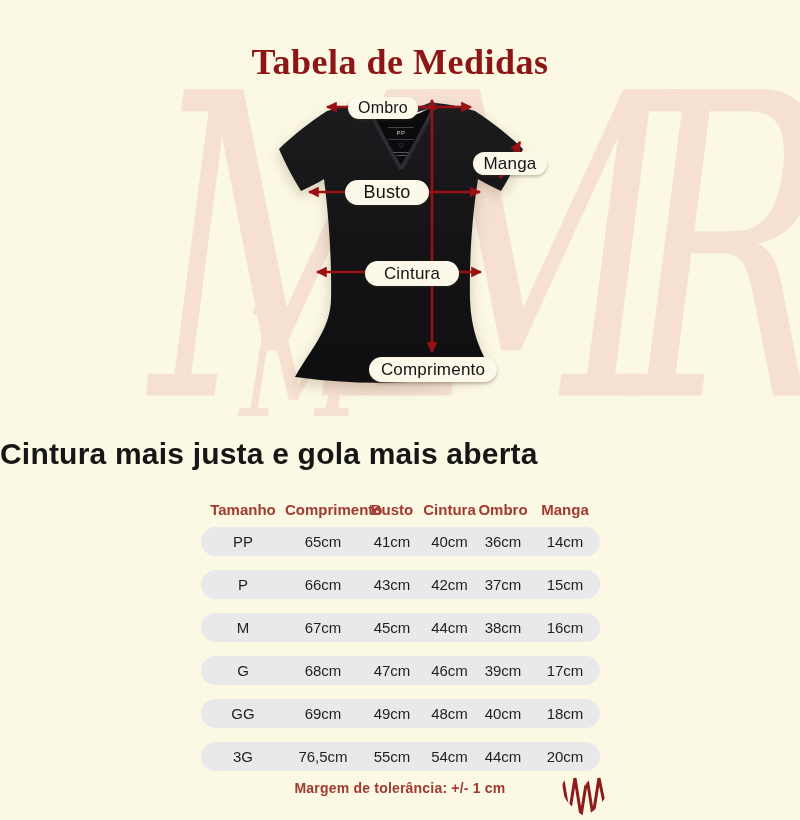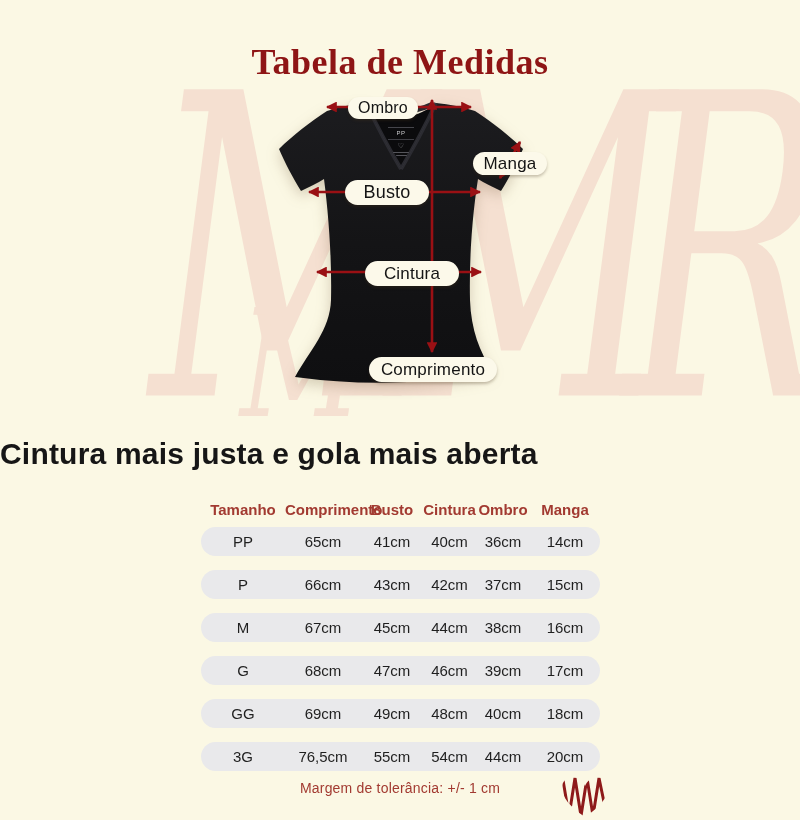--- a/index.html
+++ b/index.html
@@ -64,21 +64,21 @@
   .t-head span{text-align:center;}
   .t-row{
     display:grid;grid-template-columns:84px 76px 62px 53px 54px 70px;
     height:29px;align-items:center;background:#E9E9EB;border-radius:15px;
     margin-bottom:14px;font-size:15px;color:#1F1F1F;
   }
   .t-row span{text-align:center;}
   
   .footnote{
     position:absolute;top:780px;left:0;width:100%;text-align:center;
-    font-size:14px;font-weight:400;color:#A23A31;letter-spacing:.2px;
+    font-size:14px;font-weight:700;color:#A23A31;letter-spacing:.2px;
   }
   .brand-logo{position:absolute;left:560px;top:776px;}
 </style>
 </head>
 <body>
 
 <div class="canvas">
 
   <div class="watermark">
     <span class="wm-main">MMR</span>

